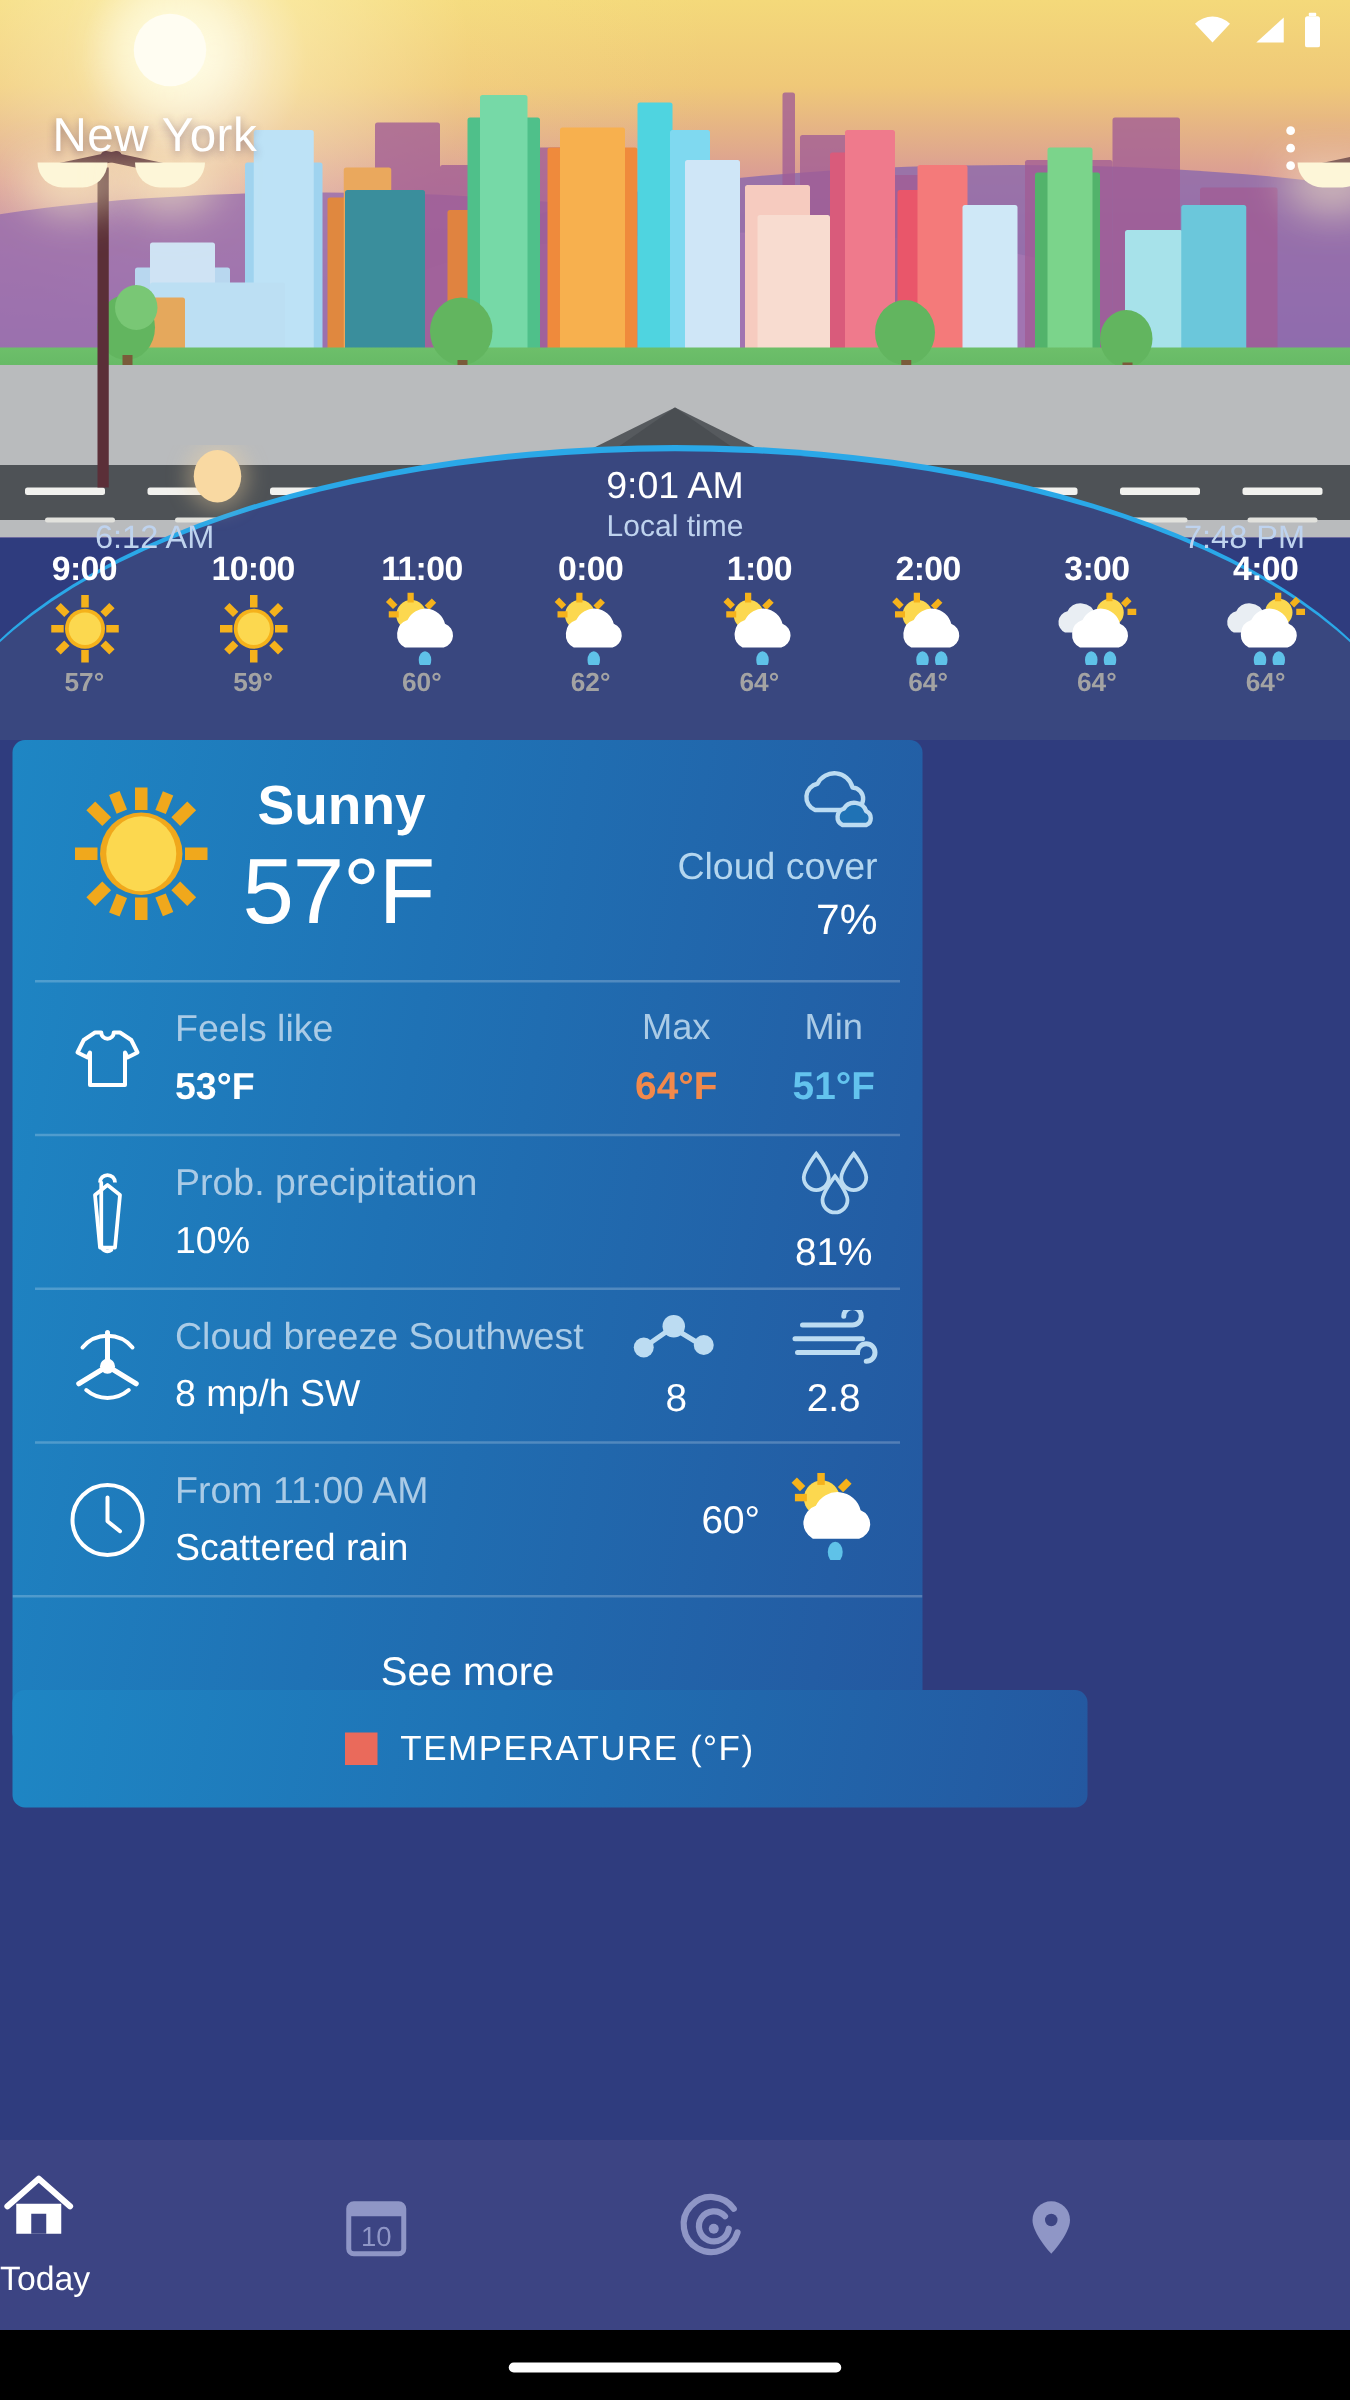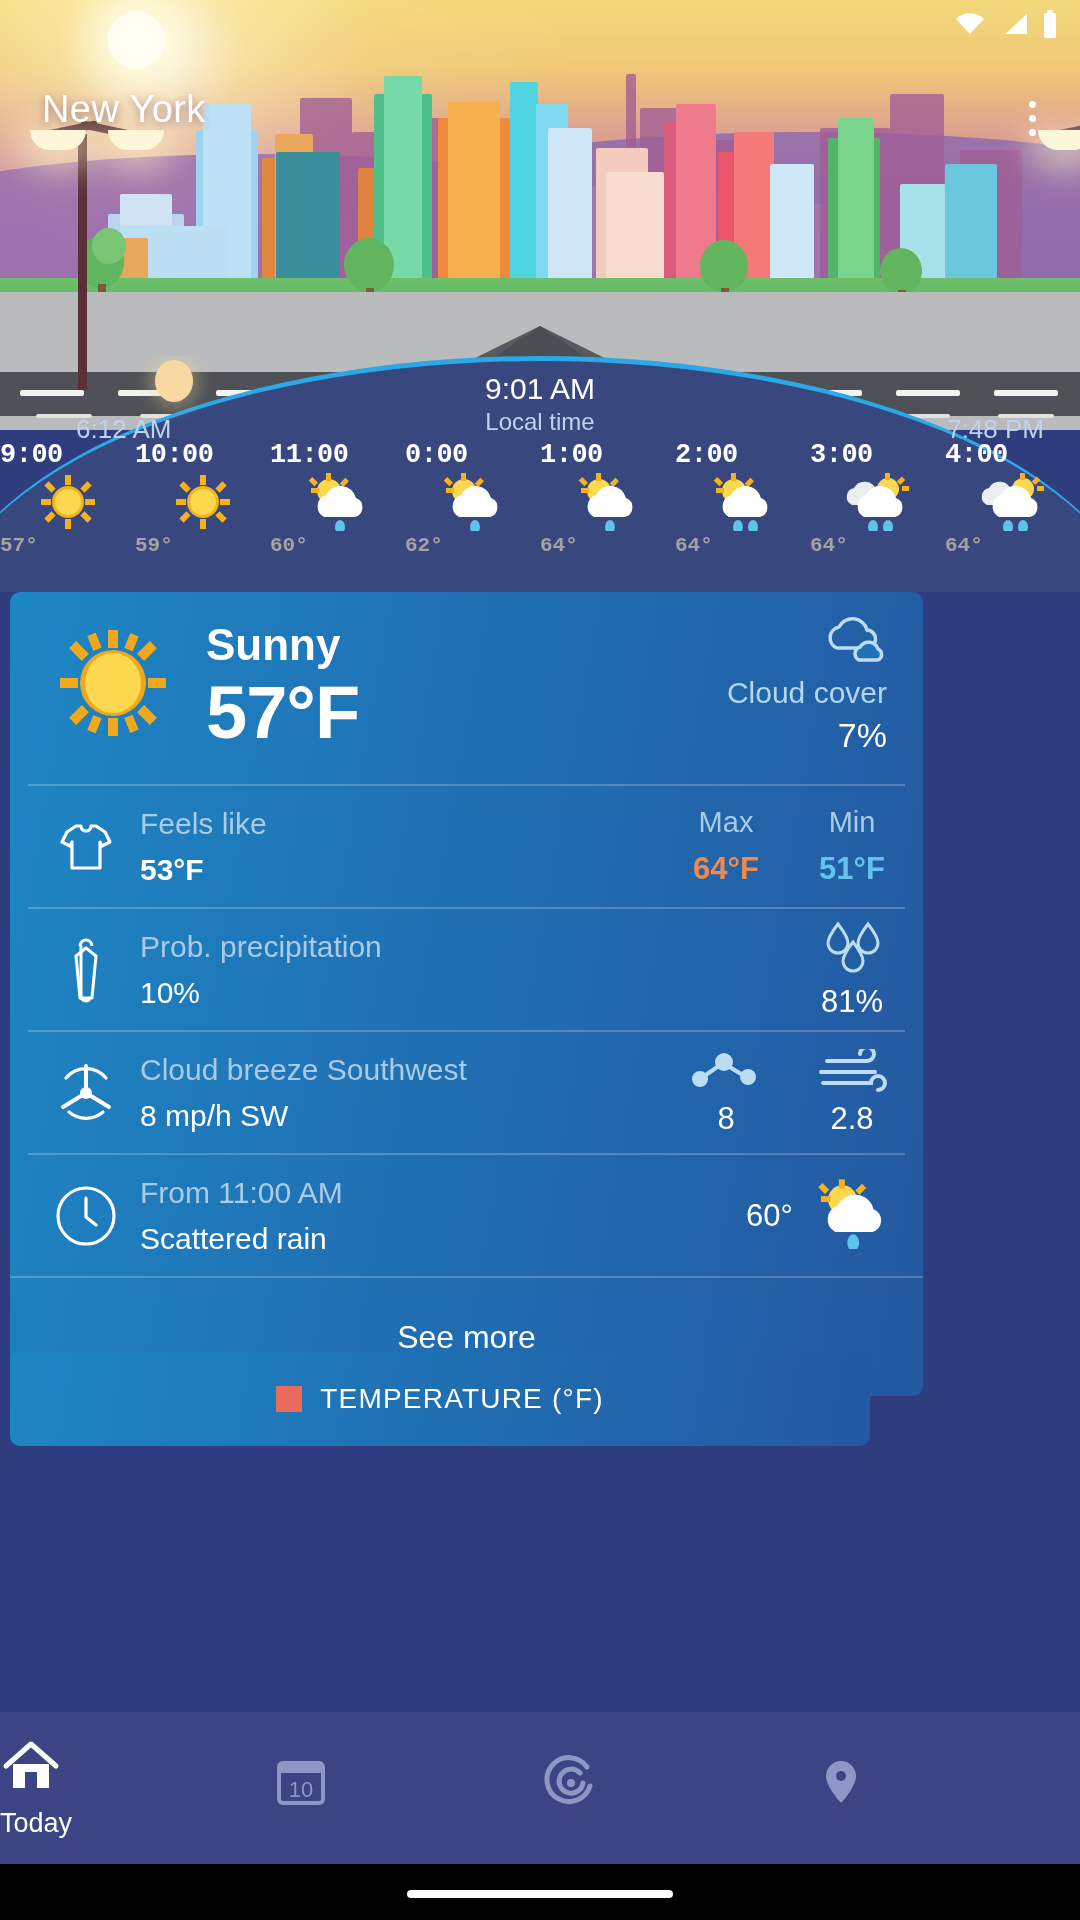--- a/index.html
+++ b/index.html
@@ -59,33 +59,33 @@
              background:#39477f; border-top:5px solid #2aa8e8; }
   .sun-dot { position:absolute; left:155px; top:4px; width:38px; height:42px; border-radius:50%;
              background:#f9d9a2; box-shadow:0 0 16px 6px rgba(249,217,162,.35); }
   .sunrise { position:absolute; left:36px; top:58px; color:#bfd3ee; font-size:26px;margin-left:40px; }
   .sunset  { position:absolute; right:36px; top:58px; color:#bfd3ee; font-size:26px; }
   .localtime { position:absolute; left:0; top:16px; width:1080px; text-align:center; color:#fff; font-size:30px; }
   .localtime small { display:block; color:#bfd3ee; font-size:24px; margin-top:2px; }
 
   
   .hourly { position:absolute; left:0; top:440px; width:1080px; height:152px; display:flex; }
-  .hr { flex:1; display:flex; flex-direction:column; gap:3px;font-family:Liberation Mono, monospace; }
+  .hr { flex:1; display:flex; flex-direction:column; align-items:center; gap:3px; }
   .hr .t { color:#fff; font-size:27px; font-weight:bold; letter-spacing:-.5px; }
   .hr .v { color:#a3a3a3; font-size:21px; font-weight:bold; }
   .hr .ic { height:58px; display:flex; align-items:center; justify-content:center; }
   .bg-blue-below { position:absolute; left:0; top:520px; width:1080px; height:80px; background:#39477f; z-index:-1; }
 
   
-  .card { position:absolute; left:10px; top:592px; width:913px; border-radius:10px; overflow:hidden;
+  .card { position:absolute; left:10px; top:592px; width:728px; border-radius:10px; overflow:hidden;
           background:linear-gradient(100deg,#1e86c4 0%, #1f72b5 42%, #2458a0 100%); }
   .card-top { position:relative; height:192px; }
   .bigsun { position:absolute; left:48px; top:36px; }
   .cond { position:absolute; left:196px; top:28px; color:#fff; font-size:44px; font-weight:bold; }
-  .bigtemp { position:absolute; left:196px; top:78px; color:#fff; font-size:74px; font-weight:700; letter-spacing:-1px; }
+  .bigtemp { position:absolute; left:184px; top:78px; color:#fff; font-size:74px; font-weight:400; letter-spacing:-1px; }
   .cloudcover { position:absolute; right:36px; top:22px; text-align:right; }
   .cloudcover .lbl { color:#b4d6ef; font-size:30px; margin-top:6px; }
   .cloudcover .val { color:#fff; font-size:34px; margin-top:6px; }
 
   .rowsep { height:2px; background:rgba(255,255,255,.22); margin:0 18px; }
 
   .drow { position:relative; display:flex; align-items:center; height:121px; padding:0 28px 0 34px; }
   .drow .rico { width:84px; flex:0 0 84px; display:flex; align-items:center; justify-content:center; }
   .drow .txt { flex:1; padding-left:12px; }
   .drow .txt .a { color:#aacbe6; font-size:30px; }

